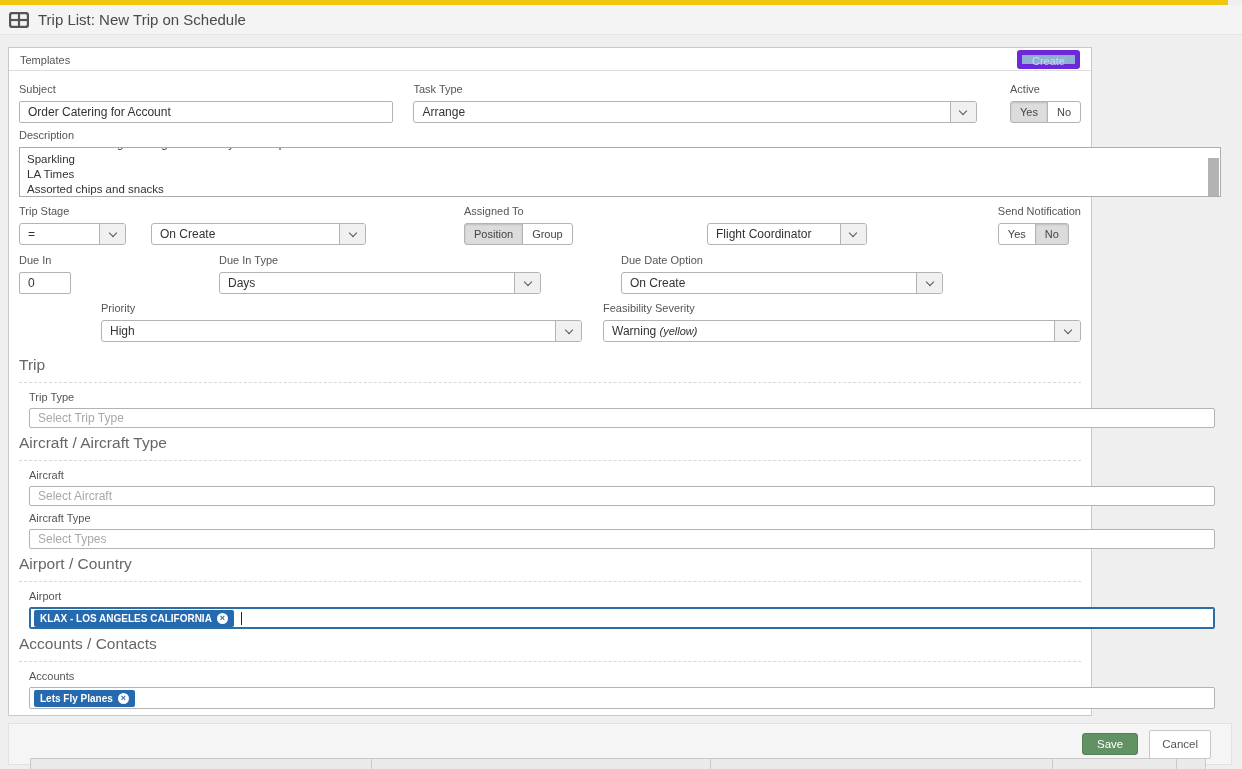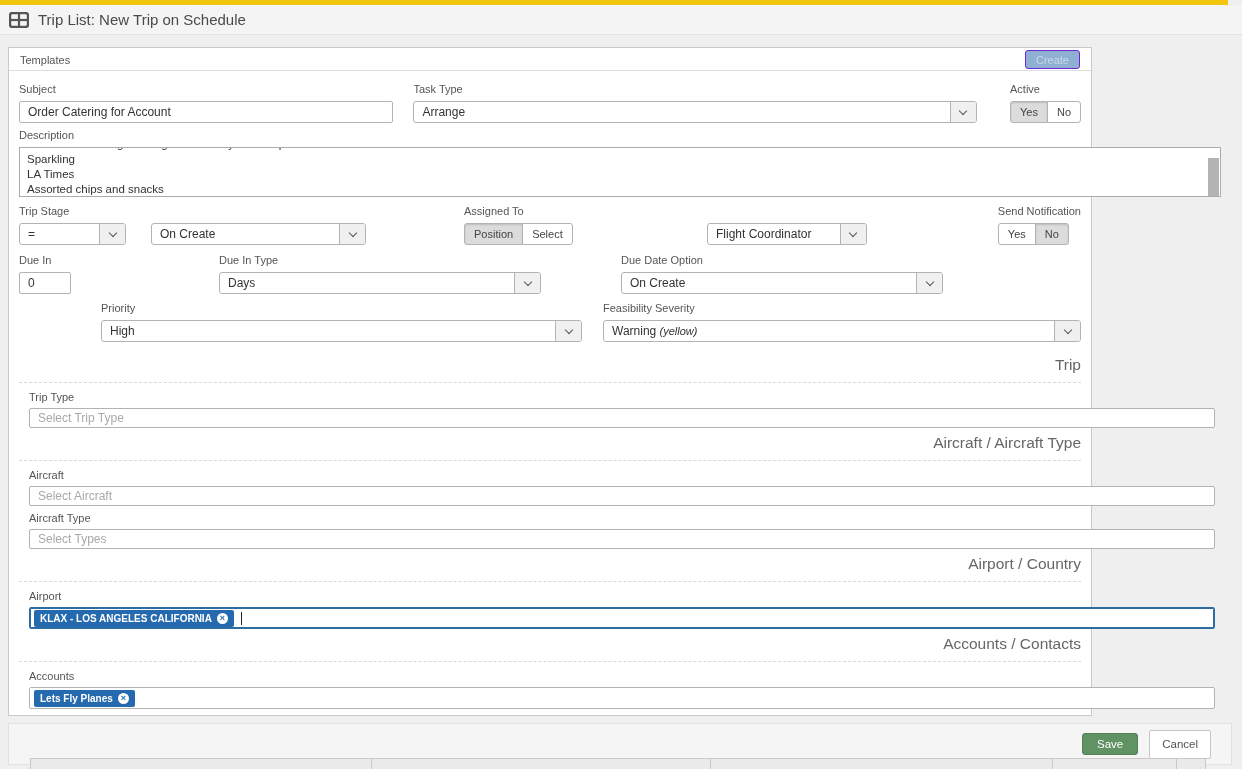--- a/index.html
+++ b/index.html
@@ -13,21 +13,21 @@
   .yellow-bar { height:5px; width:1228px; background:#f2c50e; }
   
   .app-header { height:30px; background:#f4f4f4; border-bottom:1px solid #e4e4e4;
     display:flex; align-items:center; gap:9px; padding-left:9px; }
   .app-title { font-size:15px; color:#4a4a4a; }
   
   .panel { width:1084px; margin:12px 0 0 8px; background:#fff; border:1px solid #c9c9c9; }
   .panel-head { position:relative; height:23px; border-bottom:1px solid #ddd; }
   .panel-head-label { font-size:11px; color:#555; position:absolute; left:11px; top:6px; }
   .create-btn { position:absolute; right:11px; top:2px; height:19px; padding:0 10px;
-    background:#8fb0d3; border:1px solid #6d28d9; border-radius:3px;
+    background:#8fb0d3; border:5px solid #6d28d9; border-radius:3px;
     color:#c9d9ea; font-size:11px; font-family:inherit; }
   .form { padding:8px 10px 6px 10px; }
   .row { display:flex; align-items:flex-start; }
   .lbl { display:block; font-size:11px; color:#555; line-height:13px; margin-bottom:5px; white-space:nowrap; }
   .inp { height:22px; width:100%; border:1px solid #b3b3b3; border-radius:2px;
     font-size:12px; color:#333; padding:0 8px; background:#fff; font-family:inherit; }
   .inp::placeholder { color:#a9a9a9; opacity:1; }
   
   .select { display:flex; align-items:stretch; height:22px; background:#fff;
     border:1px solid #b3b3b3; border-radius:3px; cursor:default; }
@@ -46,21 +46,21 @@
   .toggle .tbtn:first-child { border-radius:3px 0 0 3px; }
   .tbtn.sel { background:#dcdcdc; box-shadow:inset 0 1px 2px rgba(0,0,0,.14); }
   
   .textarea { position:relative; height:50px; width:1202px; border:1px solid #acacac;
     background:#fff; overflow:hidden; }
   .ta-content { white-space:pre-line; font-size:11.5px; line-height:15px; color:#333;
     padding:0 14px 0 7px; margin-top:-11px; }
   .ta-scroll { position:absolute; top:0; right:0; width:13px; height:100%; background:#fff; }
   .ta-thumb { position:absolute; right:1px; top:10px; width:11px; height:39px; background:#b3b3b3; }
   
-  .section-title { font-size:15.5px; color:#666; font-weight:400; line-height:18px;text-align:right; }
+  .section-title { font-size:15.5px; color:#666; font-weight:400; line-height:18px; }
   .dashed { border-top:1px dashed #d8d8d8; height:0; margin-top:8px; }
   .sec-content { margin-left:10px; }
   
   .tag-input { height:22px; width:1186px; border:1px solid #b3b3b3; border-radius:2px;
     background:#fff; display:flex; align-items:center; padding:0 4px; }
   .tag-input.focused { border-color:#2e6da4; box-shadow:inset 0 0 0 1px #2e6da4; }
   .tag { display:inline-flex; align-items:center; gap:5px; height:17px; padding:0 6px;
     background:#2569ae; border-radius:2px; color:#fff; font-size:10px; font-weight:bold;
     white-space:nowrap; }
   .tag.upper { text-transform:uppercase; }
@@ -155,21 +155,21 @@
             <span class="dd">
                 <i class="chev"></i>
               </span>
           </div>
         </div>
       </div>
       <div style="width:86px; margin-left:55px;">
         <label class="lbl">Assigned To</label>
         <div class="toggle">
           <button class="tbtn sel">Position</button>
-          <button class="tbtn">Select</button>
+          <button class="tbtn">Group</button>
         </div>
       </div>
       <div style="width:320px; margin-left:114px; padding-top:18px;">
         <div class="select">
           <span class="val">Flight Coordinator</span>
           <span class="dd">
               <i class="chev"></i>
             </span>
         </div>
       </div>

